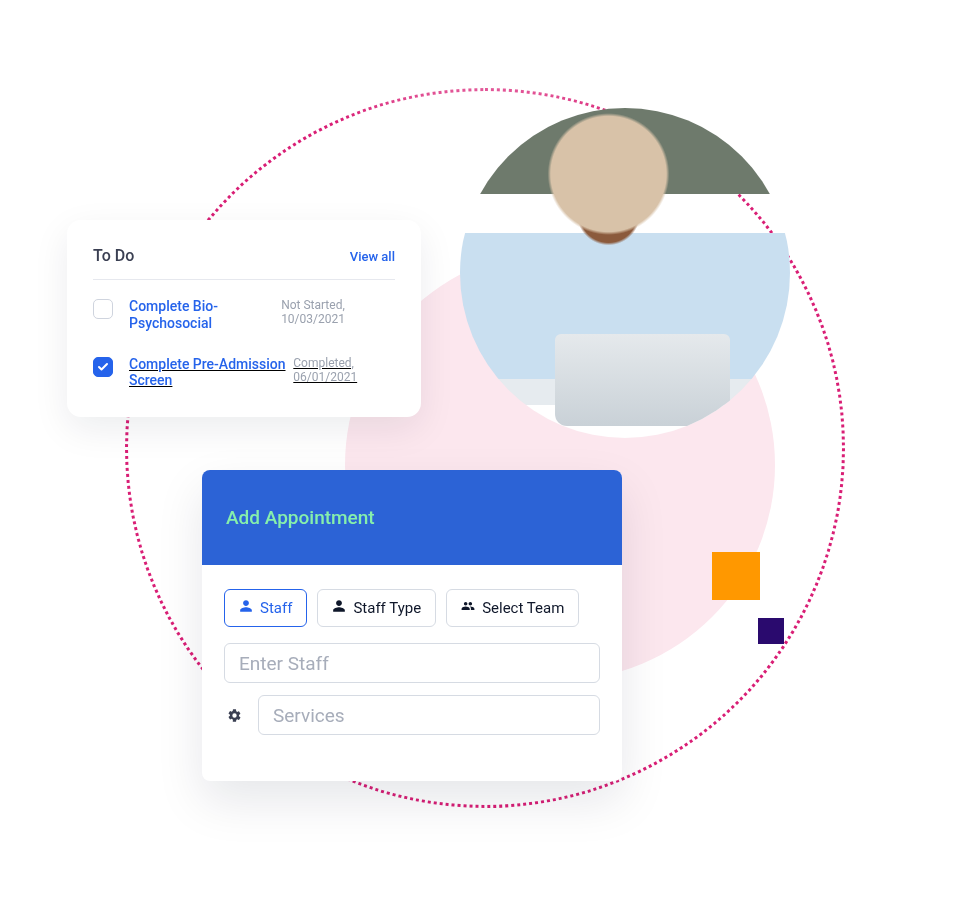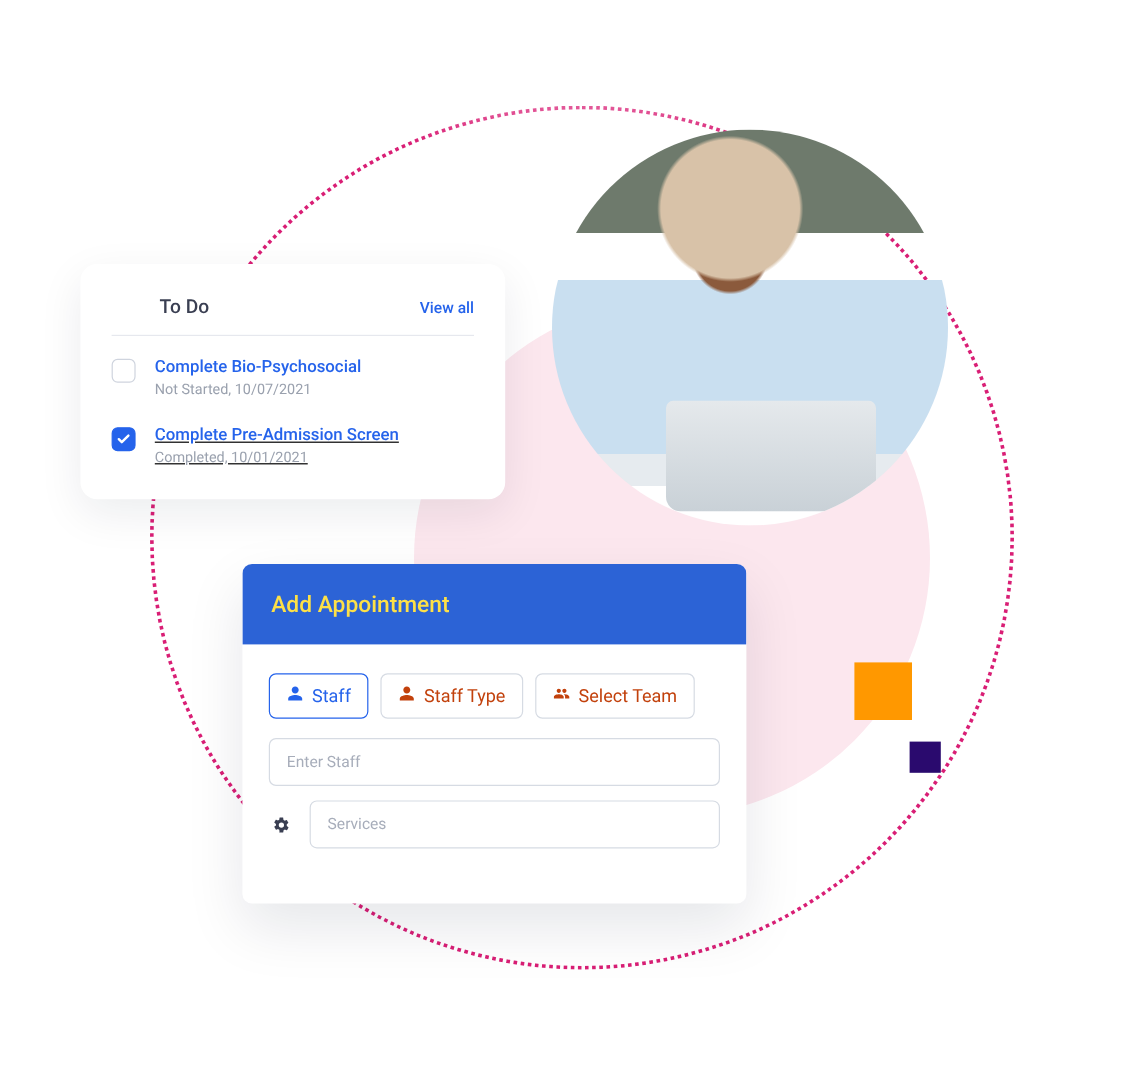--- a/index.html
+++ b/index.html
@@ -101,21 +101,20 @@
       display: flex;
       justify-content: space-between;
       align-items: baseline;
       border-bottom: 1px solid #e6e8ee;
       padding-bottom: 14px;
     }
     .todo-title {
       font-size: 16px;
       color: #3a3f52;
       font-weight: 500;
-      margin-left: 40px;
     }
     .view-all {
       font-size: 13px;
       color: #2563eb;
       text-decoration: none;
       font-weight: 500;
       margin-left: 48px;
     }
     .todo-item {
       display: flex;
@@ -136,21 +135,21 @@
       justify-content: center;
       cursor: pointer;
       margin-top: 1px;
     }
     .checkbox.checked {
       background: #2563eb;
       border-color: #2563eb;
     }
     .checkbox.checked svg { display: block; }
     .checkbox svg { display: none; width: 12px; height: 12px; }
-    .todo-text { display: flex; flex-direction: column; gap: 2px; }
+    .todo-text { display: flex; flex-direction: row; gap: 2px; }
     .todo-link {
       font-size: 14px;
       color: #2563eb;
       font-weight: 500;
       line-height: 1.2;
     }
     .todo-sub {
       font-size: 12px;
       color: #9aa1ae;
     }
@@ -162,60 +161,60 @@
       left: 202px;
       width: 420px;
       background: #fff;
       border-radius: 8px;
       box-shadow: 0 20px 48px rgba(10, 22, 45, .10);
       z-index: 4;
       overflow: hidden;
     }
     .appt-header {
       background: #2c63d6;
-      color: #fde047;
-      padding: 22px 24px;
+      color: #86efac;
+      padding: 36px 24px;
       font-size: 19px;
       font-weight: 500;
     }
     .appt-body {
       padding: 24px 22px 30px 22px;
     }
     .tab-row {
       display: flex;
       gap: 10px;
       margin-bottom: 16px;
     }
     .tab-btn {
       display: inline-flex;
       align-items: center;
       gap: 7px;
       height: 38px;
       padding: 0 14px;
       border-radius: 6px;
       border: 1px solid #d6dbe3;
       background: #fff;
-      color: #c2410c;
+      color: #0f172a;
       font-size: 15px;
       cursor: pointer;
       font-family: inherit;
     }
     .tab-btn.active {
       border-color: #2563eb;
       color: #2563eb;
     }
     .tab-btn svg { width: 14px; height: 14px; }
 
     .field {
       width: 100%;
       height: 40px;
       border: 1px solid #d6dbe3;
       border-radius: 6px;
       padding: 0 14px;
-      font-size: 13px;
+      font-size: 19px;
       color: #3a3f52;
       margin-bottom: 12px;
       font-family: inherit;
     }
     .field::placeholder { color: #a7adba; }
 
     .field-row {
       display: flex;
       align-items: center;
       gap: 14px;
@@ -249,33 +248,33 @@
     <div class="todo-title">To Do</div>
     <a href="#" class="view-all">View all</a>
   </div>
 
   <div class="todo-item">
     <div class="checkbox">
       
     </div>
     <div class="todo-text">
       <span class="todo-link">Complete Bio-Psychosocial</span>
-      <span class="todo-sub">Not Started, 10/07/2021</span>
+      <span class="todo-sub">Not Started, 10/03/2021</span>
     </div>
   </div>
 
   <div class="todo-item">
     <div class="checkbox checked">
       <svg viewBox="0 0 24 24" fill="none" stroke="#fff" stroke-width="4" stroke-linecap="round" stroke-linejoin="round">
           <polyline points="20 6 9 17 4 12"></polyline>
         </svg>
     </div>
     <div class="todo-text">
       <span class="todo-link">Complete Pre-Admission Screen</span>
-      <span class="todo-sub">Completed, 10/01/2021</span>
+      <span class="todo-sub">Completed, 06/01/2021</span>
     </div>
   </div>
 </div>
 
 <div class="appt-card">
   <div class="appt-header">Add Appointment</div>
   <div class="appt-body">
 
     <div class="tab-row">
       <button class="tab-btn active">

